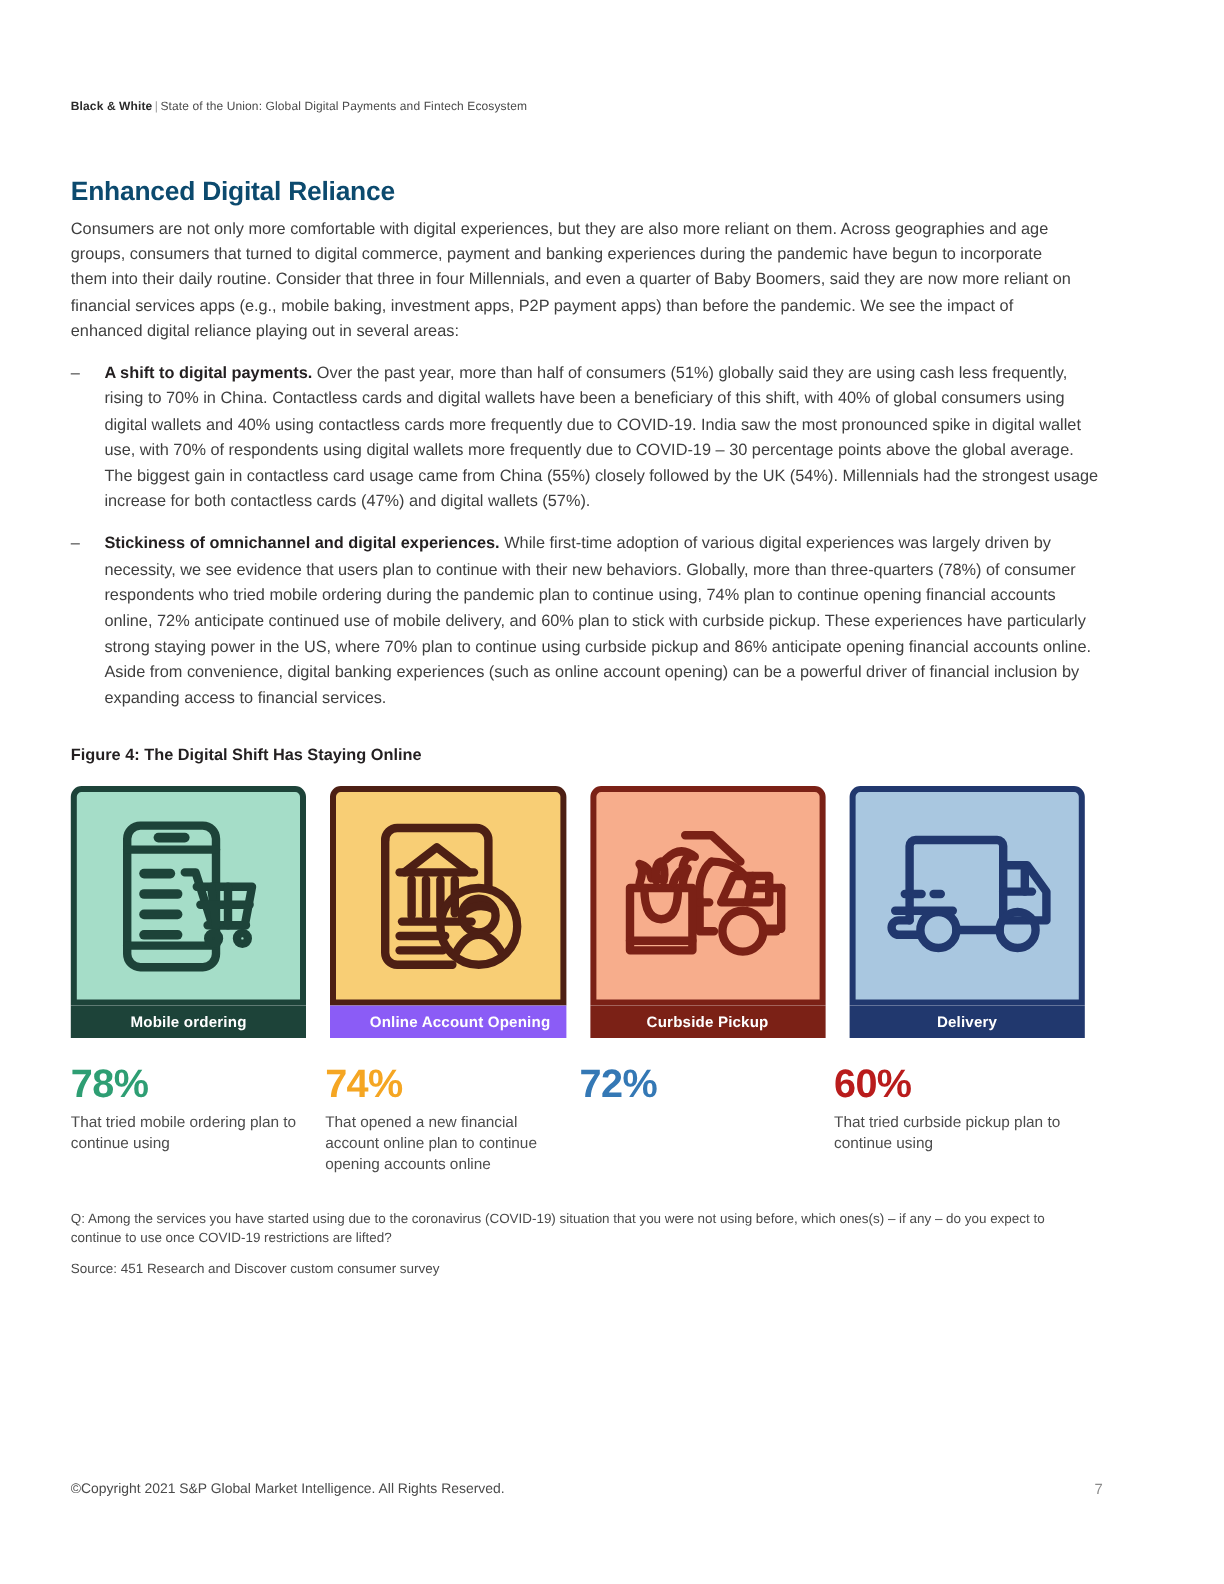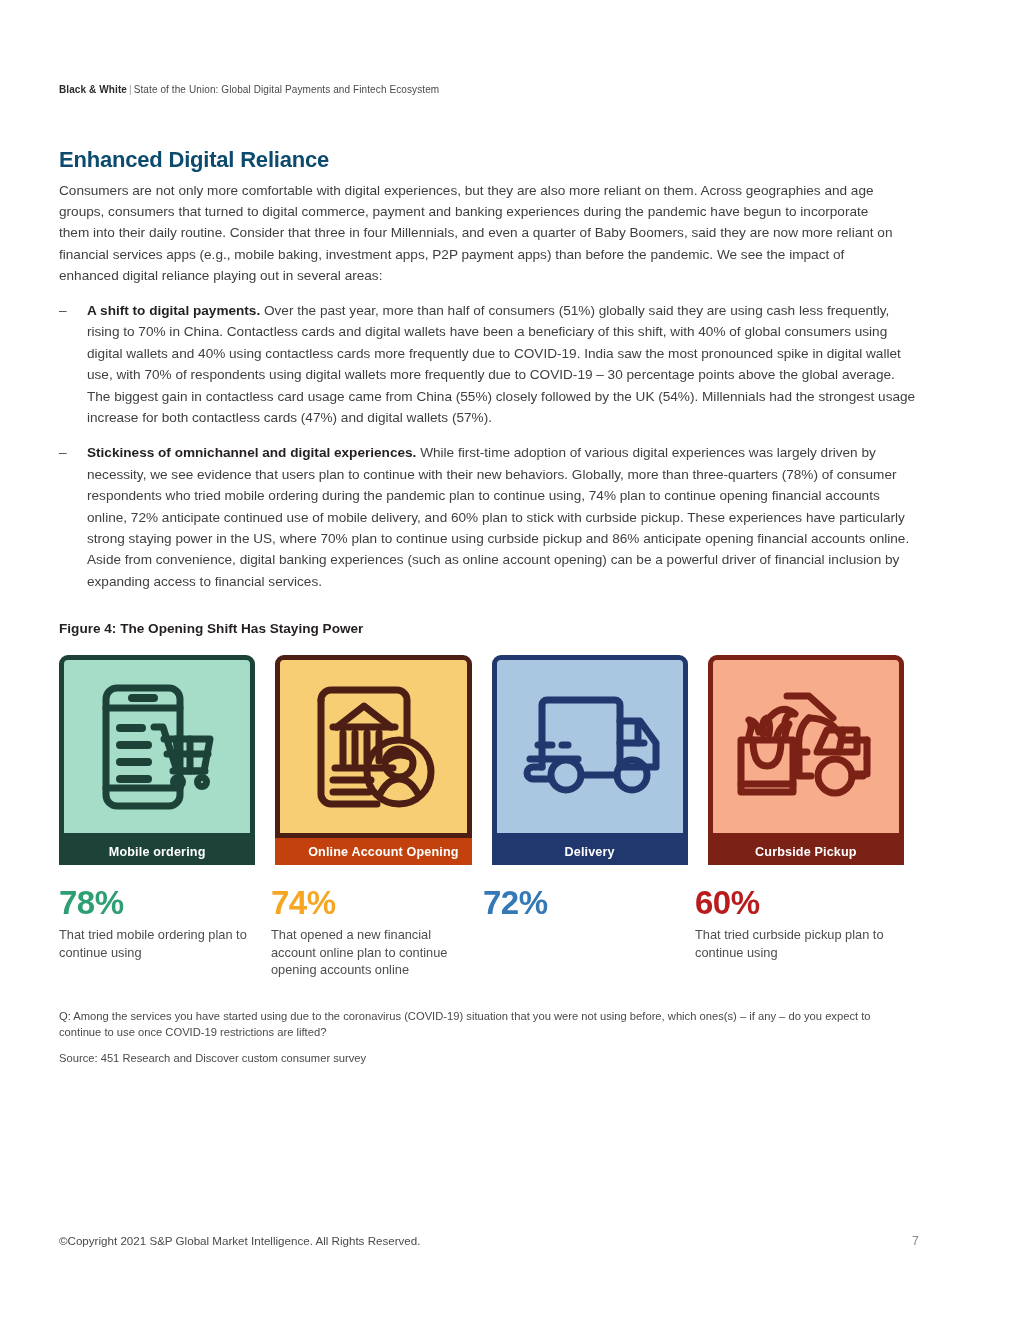--- a/index.html
+++ b/index.html
@@ -98,21 +98,21 @@
     <div class="bullet">
       <span class="dash">–</span>
       <b>A shift to digital payments.</b><span> Over the past year, more than half of consumers (51%) globally said they are using cash less frequently, rising to 70% in China. Contactless cards and digital wallets have been a beneficiary of this shift, with 40% of global consumers using digital wallets and 40% using contactless cards more frequently due to COVID-19. India saw the most pronounced spike in digital wallet use, with 70% of respondents using digital wallets more frequently due to COVID-19 – 30 percentage points above the global average. The biggest gain in contactless card usage came from China (55%) closely followed by the UK (54%). Millennials had the strongest usage increase for both contactless cards (47%) and digital wallets (57%).</span>
     </div>
     <div class="bullet">
       <span class="dash">–</span>
       <b>Stickiness of omnichannel and digital experiences.</b><span> While first-time adoption of various digital experiences was largely driven by necessity, we see evidence that users plan to continue with their new behaviors. Globally, more than three-quarters (78%) of consumer respondents who tried mobile ordering during the pandemic plan to continue using, 74% plan to continue opening financial accounts online, 72% anticipate continued use of mobile delivery, and 60% plan to stick with curbside pickup. These experiences have particularly strong staying power in the US, where 70% plan to continue using curbside pickup and 86% anticipate opening financial accounts online. Aside from convenience, digital banking experiences (such as online account opening) can be a powerful driver of financial inclusion by expanding access to financial services.</span>
     </div>
   </div>
 
-  <div class="figcap">Figure 4: The Opening Shift Has Staying Power</div>
+  <div class="figcap">Figure 4: The Digital Shift Has Staying Online</div>
 
   <div class="figure">
     <div class="cards">
 
       <div class="card">
         <div class="card-art" style="background:#a5ddc8;border-color:#1d4339;">
           <svg width="118" height="128" viewBox="0 0 118 128" fill="none">
             <g stroke="#1d4339" stroke-width="7" stroke-linecap="round" stroke-linejoin="round" fill="none">
               <rect x="8" y="5" width="74" height="118" rx="11"></rect>
               <line x1="8" y1="25" x2="82" y2="25"></line>
@@ -150,21 +150,51 @@
               <line x1="26" y1="85" x2="84" y2="85"></line>
               <line x1="24" y1="97" x2="62" y2="97"></line>
               <line x1="24" y1="109" x2="60" y2="109"></line>
               <circle cx="90" cy="89" r="32"></circle>
               <circle cx="90" cy="80" r="14"></circle>
               <path d="M78 77 q12 -9 25 -2"></path>
               <path d="M70 113 q8 -17 20 -17 q12 0 20 17"></path>
             </g>
           </svg>
         </div>
-        <div class="card-label" style="background:#c2410c;padding-left:20px;">Online Account Opening</div>
+        <div class="card-label" style="background:#8b5cf6;padding-left:20px;">Online Account Opening</div>
+      </div>
+
+      <div class="card">
+        <div class="card-art" style="background:#f7ad8c;border-color:#7b2116;">
+          <svg width="142" height="122" viewBox="0 0 142 122" fill="none">
+            <g stroke="#7b2116" stroke-width="7" stroke-linecap="round" stroke-linejoin="round" fill="none">
+
+              <path d="M52 10 h22 l24 22"></path>
+              <path d="M36 30 q12 -12 24 -2 q-8 -2 -10 8"></path>
+
+              <path d="M74 32 q24 0 34 22 h24"></path>
+              <path d="M74 32 q-12 10 -10 32 v26 h12"></path>
+              <path d="M132 54 v34 h-12"></path>
+              <line x1="64" y1="66" x2="72" y2="66"></line>
+              <path d="M92 44 h30 v22 h-40 z"></path>
+              <line x1="108" y1="44" x2="104" y2="66"></line>
+              <circle cx="100" cy="90" r="17"></circle>
+              <line x1="117" y1="90" x2="128" y2="90"></line>
+              <circle cx="131" cy="72" r="2.5" fill="#7b2116" stroke="none"></circle>
+
+              <path d="M6 54 h52 v52 h-52 z"></path>
+              <path d="M18 54 q0 26 14 26 q14 0 14 -26"></path>
+              <path d="M14 50 q4 -12 0 -16 q8 2 10 12"></path>
+              <path d="M28 48 q-2 -14 4 -16 q4 6 2 16"></path>
+              <path d="M42 50 q4 -12 12 -12 q-4 8 -4 14"></path>
+              <line x1="6" y1="98" x2="58" y2="98"></line>
+            </g>
+          </svg>
+        </div>
+        <div class="card-label" style="background:#7b2116;">Curbside Pickup</div>
       </div>
 
       <div class="card">
         <div class="card-art" style="background:#a9c7e0;border-color:#21386e;">
           <svg width="140" height="104" viewBox="0 0 140 104" fill="none">
             <g stroke="#21386e" stroke-width="7" stroke-linecap="round" stroke-linejoin="round" fill="none">
               <path d="M22 72 v-62 a5 5 0 0 1 5 -5 h68 a5 5 0 0 1 5 5 v62"></path>
               <path d="M100 26 h20 l16 22 v24 h-36"></path>
               <line x1="100" y1="48" x2="124" y2="48"></line>
               <line x1="118" y1="28" x2="118" y2="48"></line>
@@ -174,50 +204,20 @@
               <path d="M22 72 h-9 a6 6 0 0 0 0 12 h18"></path>
               <line x1="10" y1="64" x2="58" y2="64"></line>
               <line x1="18" y1="50" x2="32" y2="50"></line>
               <line x1="42" y1="50" x2="48" y2="50"></line>
             </g>
           </svg>
         </div>
         <div class="card-label" style="background:#21386e;">Delivery</div>
       </div>
 
-      <div class="card">
-        <div class="card-art" style="background:#f7ad8c;border-color:#7b2116;">
-          <svg width="142" height="122" viewBox="0 0 142 122" fill="none">
-            <g stroke="#7b2116" stroke-width="7" stroke-linecap="round" stroke-linejoin="round" fill="none">
-
-              <path d="M52 10 h22 l24 22"></path>
-              <path d="M36 30 q12 -12 24 -2 q-8 -2 -10 8"></path>
-
-              <path d="M74 32 q24 0 34 22 h24"></path>
-              <path d="M74 32 q-12 10 -10 32 v26 h12"></path>
-              <path d="M132 54 v34 h-12"></path>
-              <line x1="64" y1="66" x2="72" y2="66"></line>
-              <path d="M92 44 h30 v22 h-40 z"></path>
-              <line x1="108" y1="44" x2="104" y2="66"></line>
-              <circle cx="100" cy="90" r="17"></circle>
-              <line x1="117" y1="90" x2="128" y2="90"></line>
-              <circle cx="131" cy="72" r="2.5" fill="#7b2116" stroke="none"></circle>
-
-              <path d="M6 54 h52 v52 h-52 z"></path>
-              <path d="M18 54 q0 26 14 26 q14 0 14 -26"></path>
-              <path d="M14 50 q4 -12 0 -16 q8 2 10 12"></path>
-              <path d="M28 48 q-2 -14 4 -16 q4 6 2 16"></path>
-              <path d="M42 50 q4 -12 12 -12 q-4 8 -4 14"></path>
-              <line x1="6" y1="98" x2="58" y2="98"></line>
-            </g>
-          </svg>
-        </div>
-        <div class="card-label" style="background:#7b2116;">Curbside Pickup</div>
-      </div>
-
     </div>
   </div>
 
   <div class="stats">
     <div class="stat">
       <div class="pct" style="color:#2e9e73;">78%</div>
       <div class="cap">That tried mobile ordering plan to continue using</div>
     </div>
     <div class="stat">
       <div class="pct" style="color:#f5a623;">74%</div>

